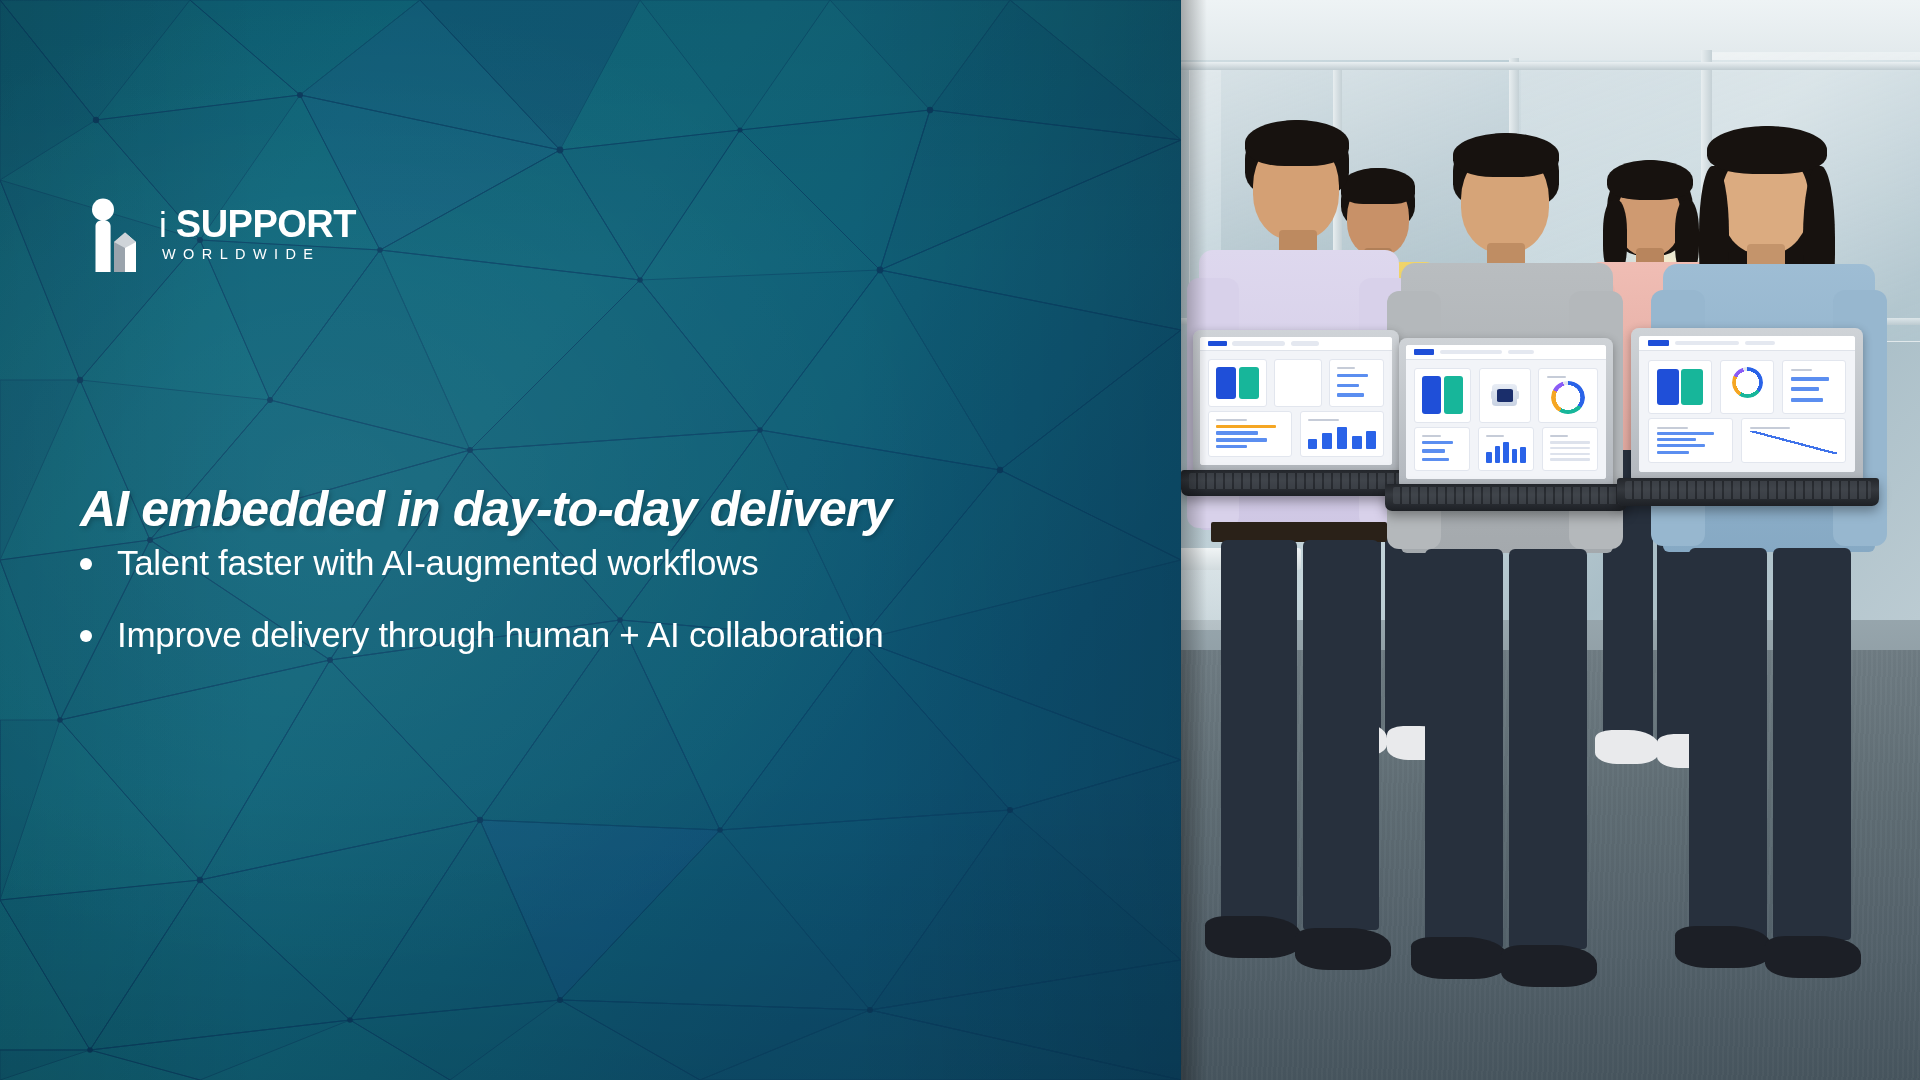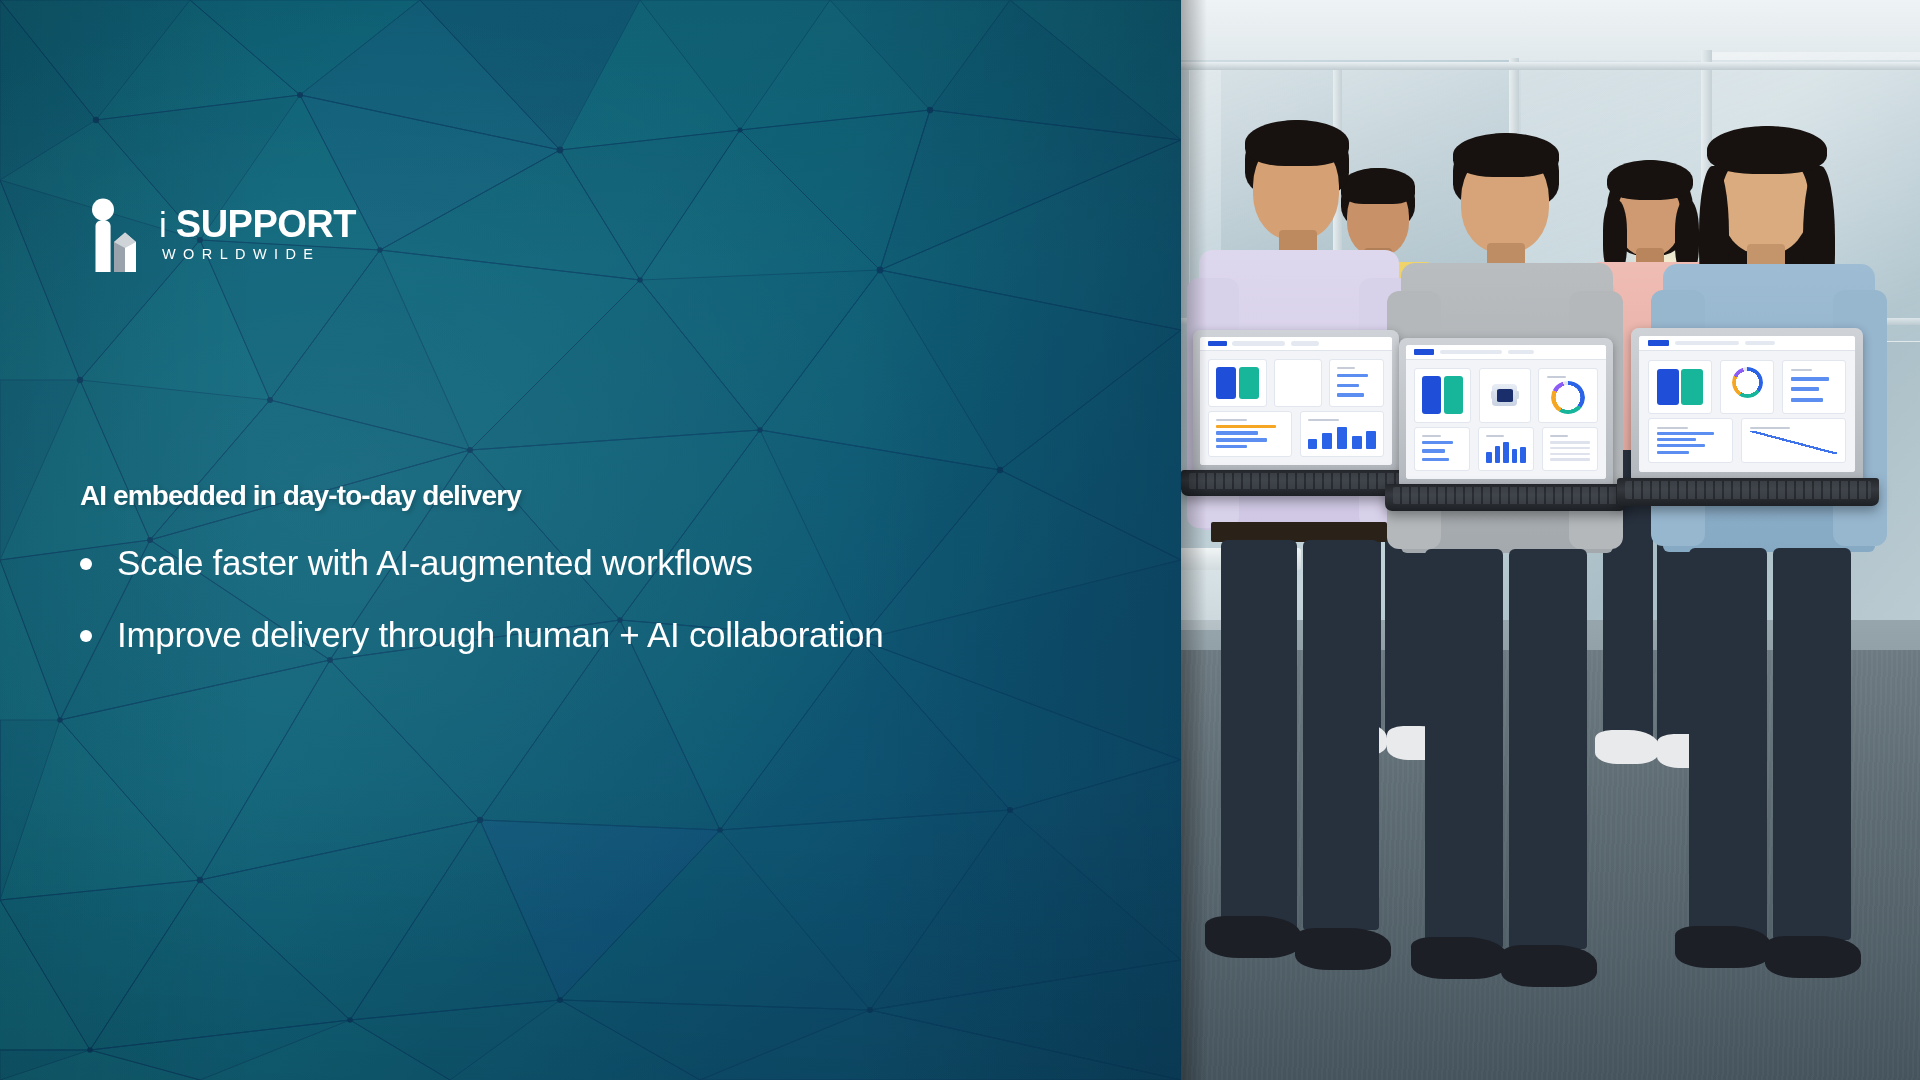--- a/index.html
+++ b/index.html
@@ -30,21 +30,21 @@
   .logo-world{color:#ffffff;font-size:14.5px;font-weight:400;letter-spacing:7.4px;margin-top:5px;margin-left:3px;}
 
   
   .headline{position:absolute;left:0;top:277px;width:960px;
     color:#F5B51B;font-size:97px;font-weight:700;line-height:1.055;letter-spacing:-2.6px;
     text-shadow:5px 6px 7px rgba(0,0,0,0.30);}
   .headline .hl-line{display:block;white-space:nowrap;}
 
   
   .subheadline{position:absolute;left:2px;top:480px;
-    color:#ffffff;font-size:28px;font-weight:700;letter-spacing:-0.9px;
+    color:#ffffff;font-size:50px;font-weight:700;font-style:italic;letter-spacing:-0.9px;
     white-space:nowrap;text-shadow:2px 2px 5px rgba(0,0,0,0.22);}
 
   
   .bullets{position:absolute;left:2px;top:540px;width:900px;}
   .bullet{display:flex;align-items:flex-start;margin-bottom:26px;}
   .bullet-dot{flex:none;width:12px;height:12px;border-radius:50%;background:#ffffff;margin-top:18px;margin-right:25px;}
   .bullet-text{color:#ffffff;font-size:35px;font-weight:400;line-height:1.30;letter-spacing:-0.3px;}
 
   
   .photo{position:absolute;left:1181px;top:0;width:739px;height:1080px;overflow:hidden;
@@ -293,21 +293,21 @@
           <span class="logo-world">WORLDWIDE</span>
         </div>
       </div>
 
 
       <div class="subheadline">AI embedded in day-to-day delivery</div>
 
       <ul class="bullets">
         <li class="bullet">
           <span class="bullet-dot"></span>
-          <span class="bullet-text">Scale faster with AI-augmented workflows</span>
+          <span class="bullet-text">Talent faster with AI-augmented workflows</span>
         </li>
         <li class="bullet">
           <span class="bullet-dot"></span>
           <span class="bullet-text">Improve delivery through human + AI collaboration</span>
         </li>
       </ul>
 
     </div>
   </div>
 

